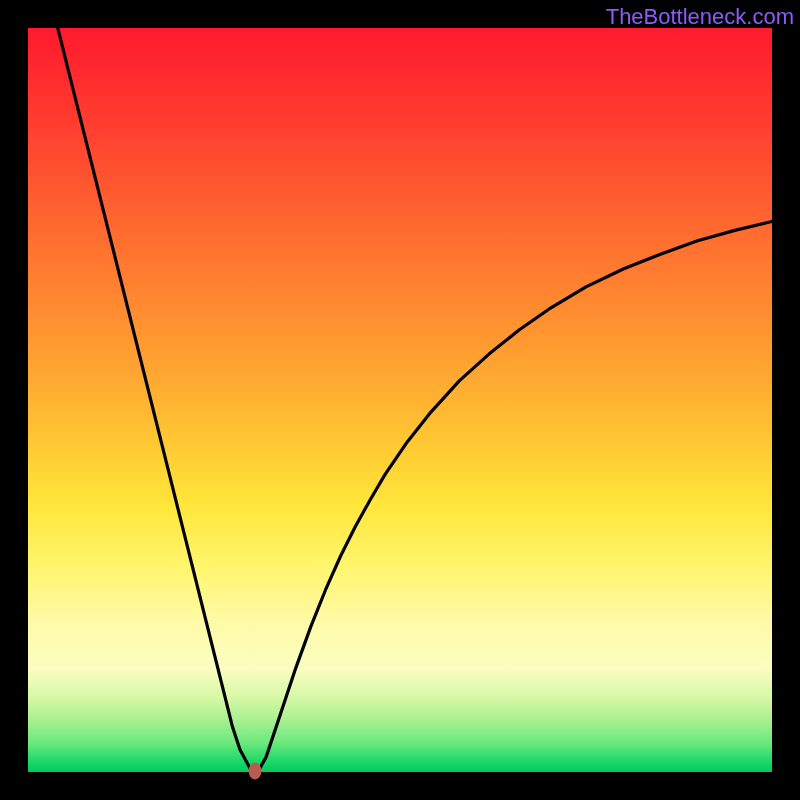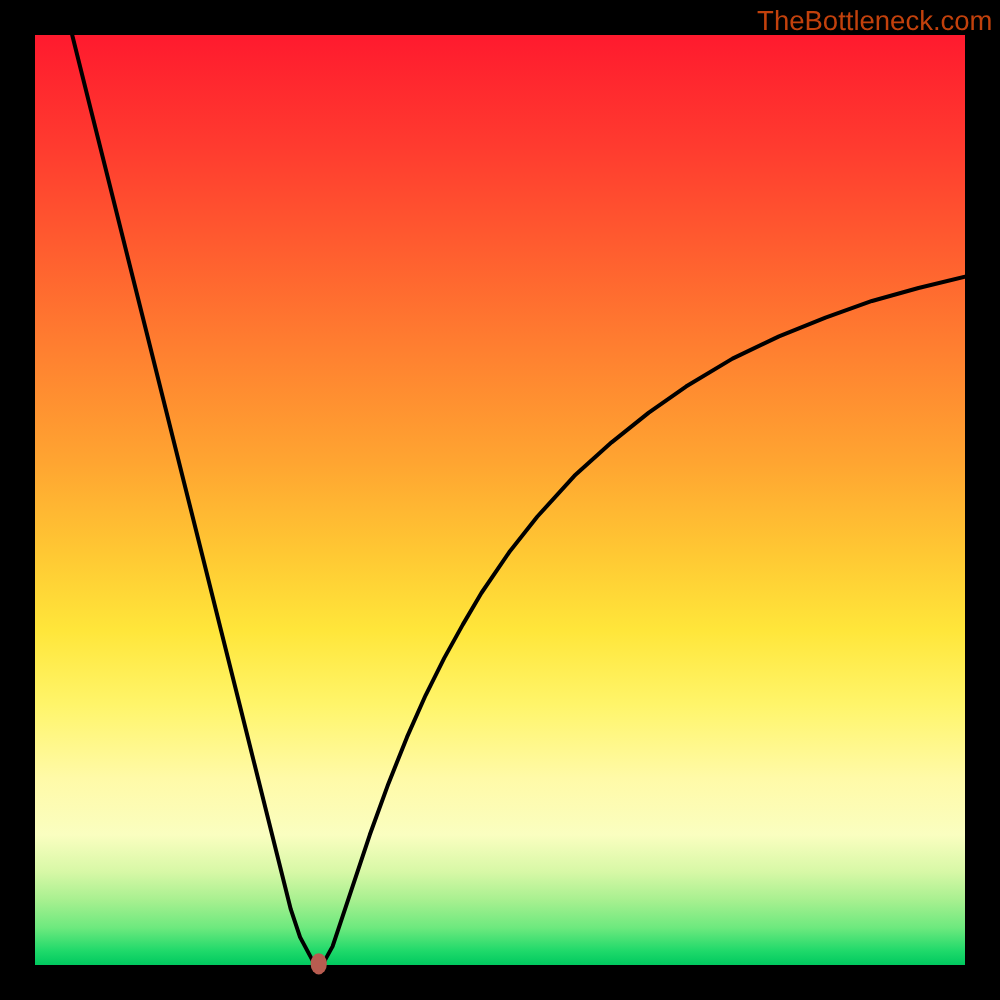--- a/index.html
+++ b/index.html
@@ -30,21 +30,21 @@
       #d7f8a6 90%,
       #a8f090 93%,
       #6de97e 96%,
       #1fd96a 98.5%,
       #00c95f 100%);
   }
   .watermark {
     position: absolute;
     top: 4px;
     right: 6px;
-    color: #c2410c;
+    color: #8b5cf6;
     font-family: Arial, Helvetica, sans-serif;
     font-size: 22px;
     font-weight: 400;
     letter-spacing: 0;
     z-index: 5;
   }
   svg.curve {
     position: absolute;
     left: 0;
     top: 0;

